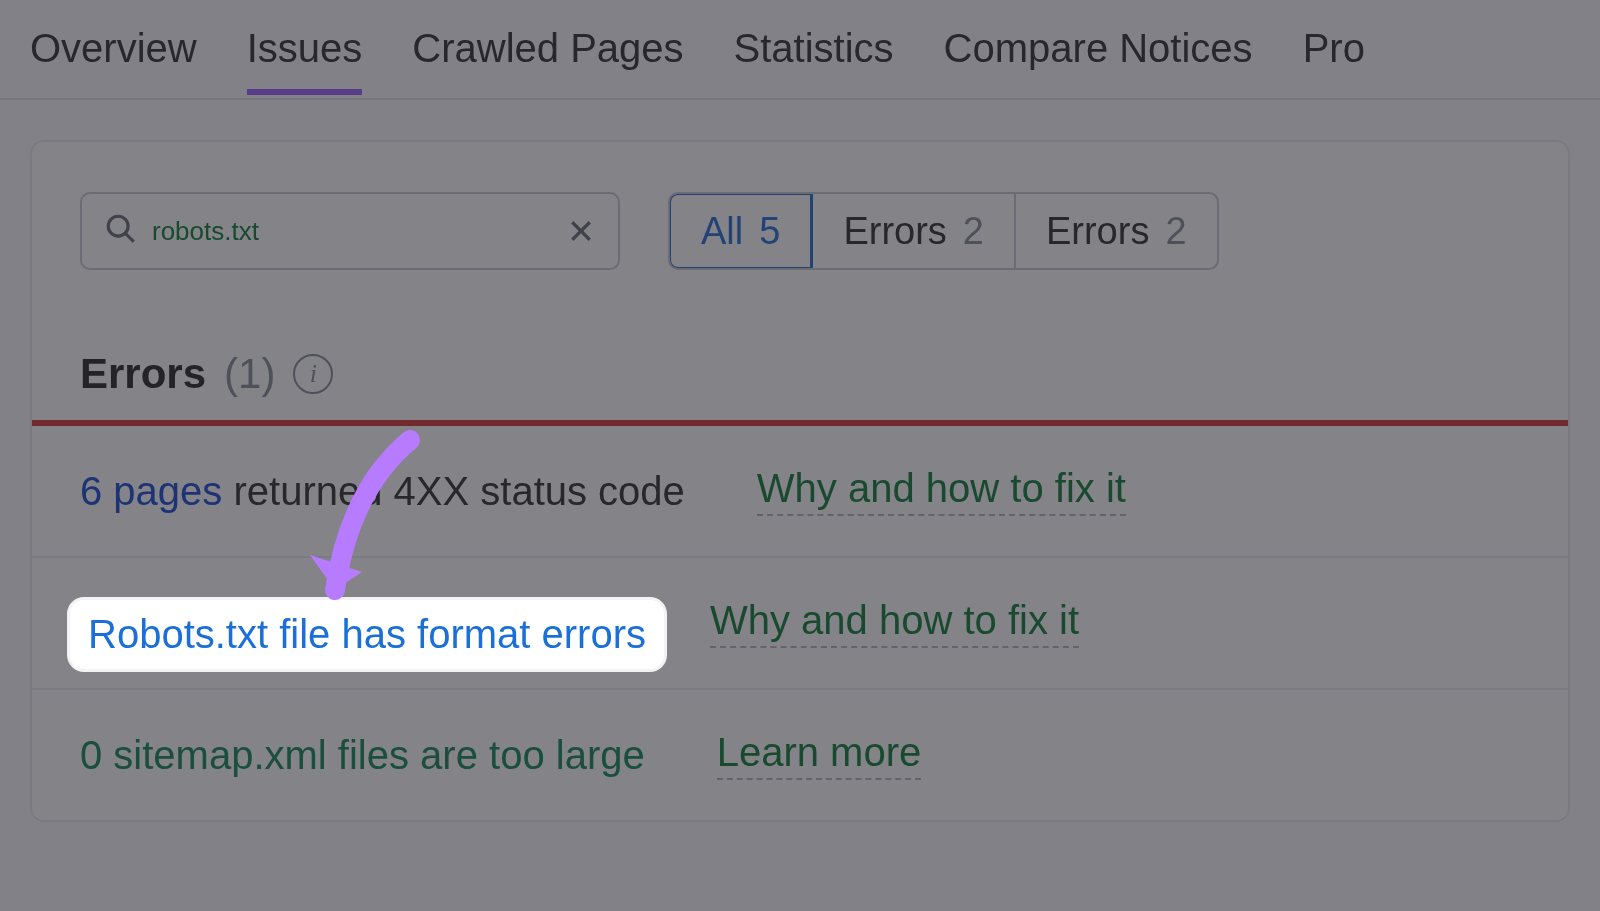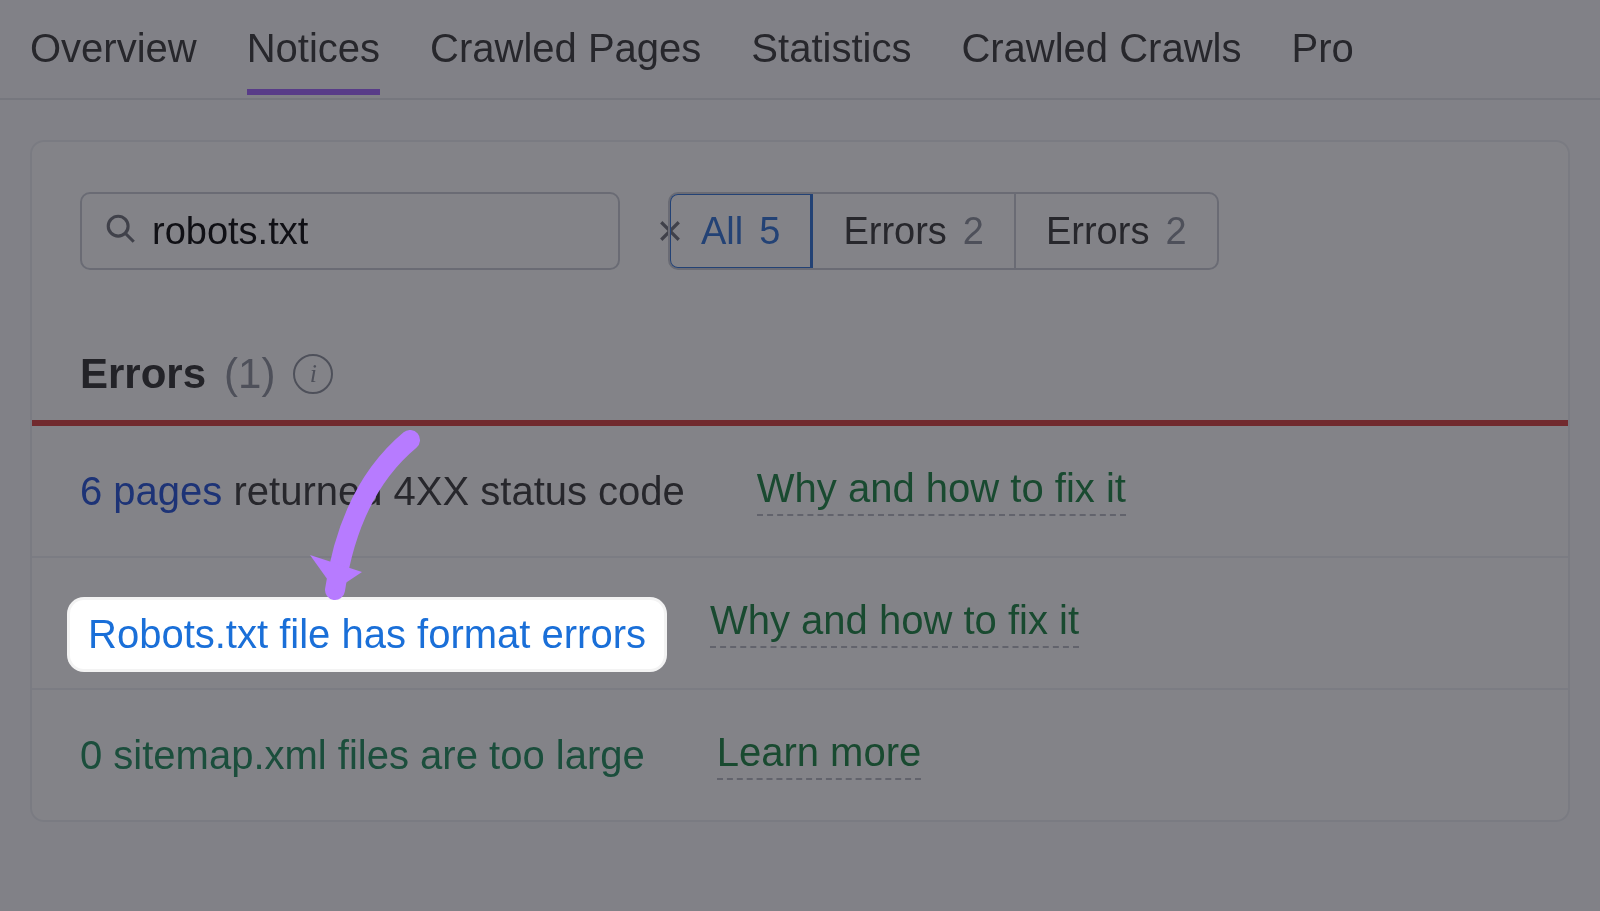--- a/index.html
+++ b/index.html
@@ -59,22 +59,22 @@
     border-radius: 10px;
     padding: 10px 22px;
     width: 540px;
     height: 78px;
   }
   .search svg { flex: 0 0 auto; }
   .search-input {
     flex: 1;
     border: none;
     outline: none;
-    font-size: 38px;
-    color: #000000;
+    font-size: 26px;
+    color: #15803d;
     background: transparent;
     padding: 0 14px;
   }
   .search-clear {
     cursor: pointer;
     color: #6b6e76;
     display: flex;
   }
   .pillbar {
     display: flex;
@@ -164,24 +164,24 @@
     position: absolute;
     z-index: 70;
     pointer-events: none;
   }
 </style>
 </head>
 <body>
 
 <div class="tabs">
   <div class="tab">Overview</div>
-  <div class="tab active">Notices</div>
+  <div class="tab active">Issues</div>
   <div class="tab">Crawled Pages</div>
   <div class="tab">Statistics</div>
-  <div class="tab">Crawled Crawls</div>
+  <div class="tab">Compare Notices</div>
   <div class="tab partial">Pro</div>
 </div>
 
 <div class="panel">
   <div class="toolbar">
     <div class="search">
       <span>
         <svg width="34" height="34" viewBox="0 0 24 24" fill="none" stroke="#6b6e76" stroke-width="2.2">
           <circle cx="10" cy="10" r="7"></circle>
             <line x1="21" y1="21" x2="15" y2="15"></line>

